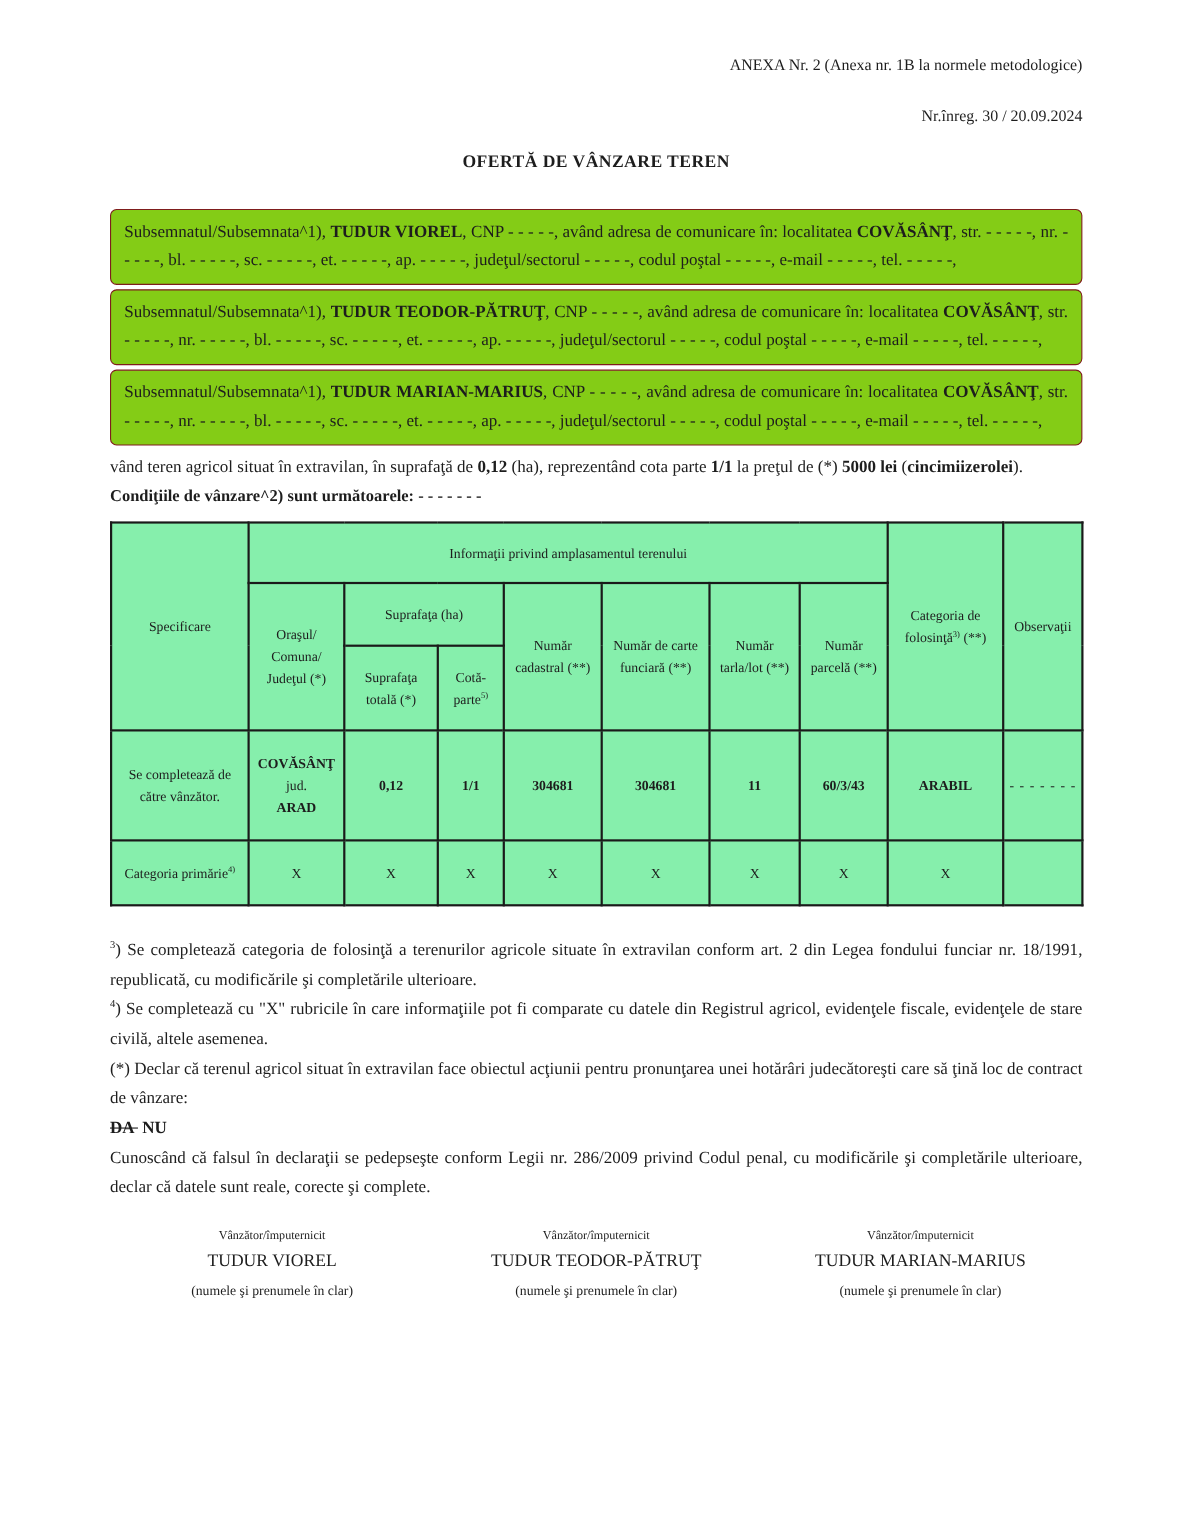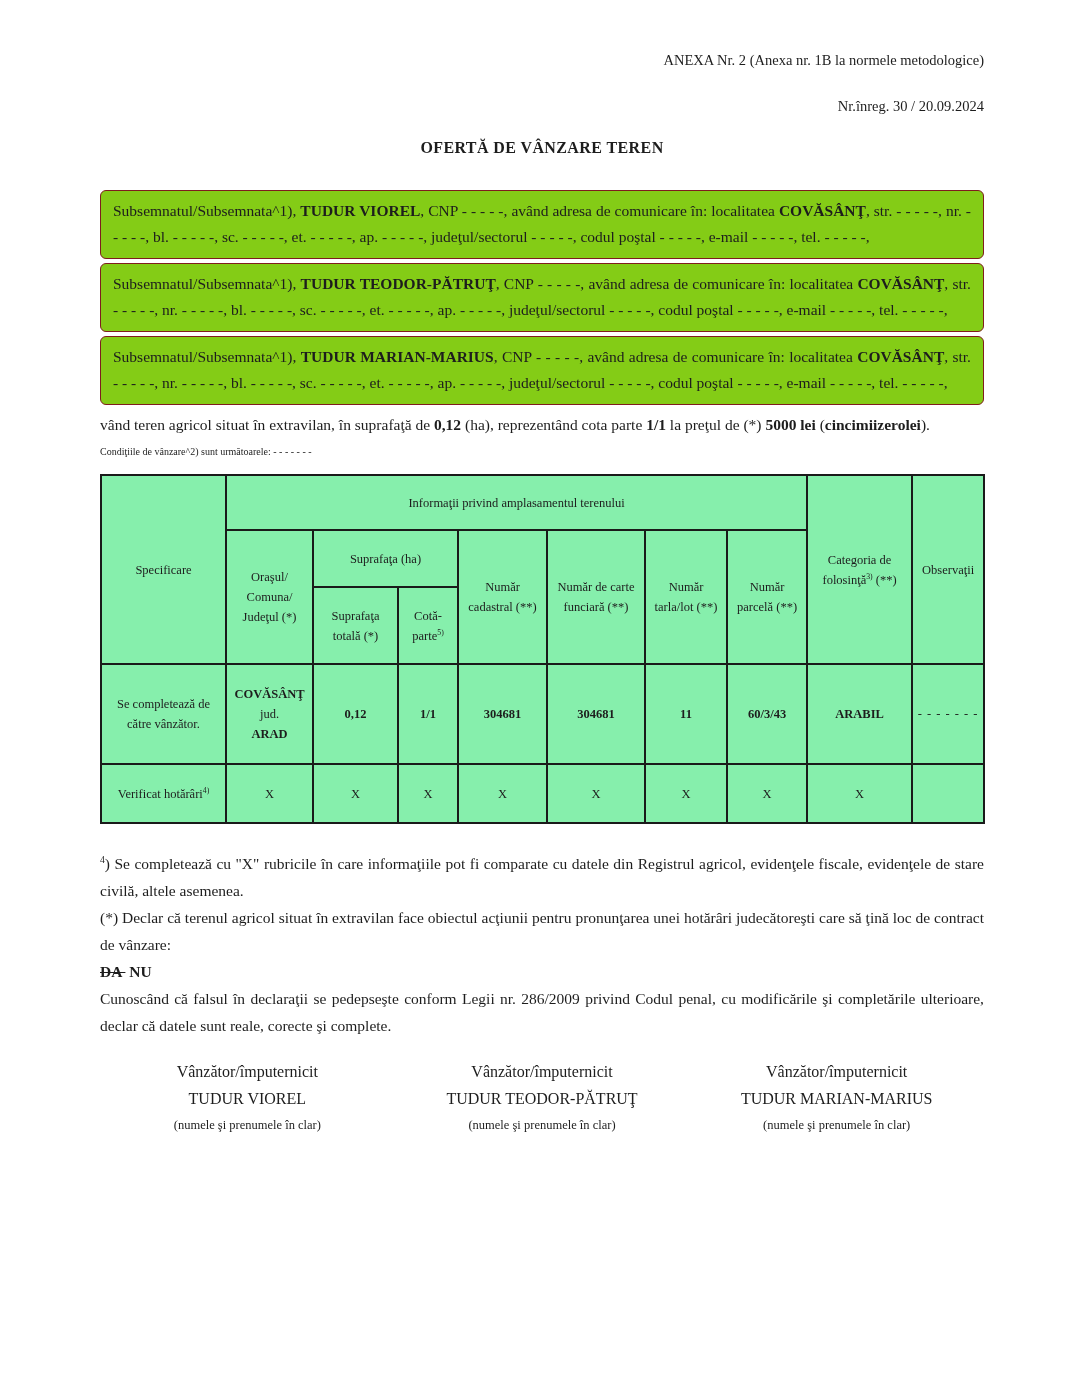--- a/index.html
+++ b/index.html
@@ -19,21 +19,21 @@
   .boxes { margin-top: 33px; }
   .declarant-box {
     border: 1px solid #7f1d1d; border-radius: 6px;
     background: #84cc16; padding: 7px 12px 9px 12px;
     margin-bottom: 4px;
   }
   .declarant-box p, .para { font-size: 15.5px; line-height: 25.5px; text-align: justify; }
 
   .para-block { margin-top: 6px; }
   .para { line-height: 27px; }
-  .plain-line { font-size: 10px; line-height: 27px; }
+  .plain-line { font-size: 15px; line-height: 27px; font-weight: bold; }
 
   .b { font-weight: bold; }
   .strike { text-decoration: line-through; }
   sup { font-size: 0.62em; line-height: 0; }
 
   table.land-table {
     margin-top: 9px;
     border-collapse: collapse; table-layout: fixed;
     width: 883px;
   }
@@ -51,21 +51,21 @@
   td.x-cell { font-size: 21px; }
   tr.h1 { height: 55px; } tr.h2 { height: 57px; } tr.h3 { height: 77px; }
   tr.d1 { height: 100px; } tr.d2 { height: 59px; }
 
   .footnotes { margin-top: 26px; }
   .footnotes .para, .footnotes .plain-line { line-height: 27px; }
   .danu { font-size: 15.5px; line-height: 27px; white-space: pre-wrap; }
 
   .signatures { display: flex; margin-top: 24px; }
   .sig-col { flex: 1 1 0; text-align: center; }
-  .sig-role { font-size: 16px; }
+  .sig-role { font-size: 11px; }
   .sig-name { font-size: 16px; margin-top: 9px; }
   .sig-note { font-size: 12.5px; margin-top: 10px; }
 </style>
 </head>
 <body>
 
 <div class="sheet">
 
   <div class="align-right">ANEXA Nr. 2 (Anexa nr. 1B la normele metodologice)</div>
   <div class="align-right reg-line">Nr.înreg. 30 / 20.09.2024</div>
@@ -138,35 +138,36 @@
       <td class="data-cell"><span class="b">0,12</span></td>
       <td class="data-cell"><span class="b">1/1</span></td>
       <td class="data-cell"><span class="b">304681</span></td>
       <td class="data-cell"><span class="b">304681</span></td>
       <td class="data-cell"><span class="b">11</span></td>
       <td class="data-cell"><span class="b">60/3/43</span></td>
       <td class="data-cell"><span class="b">ARABIL</span></td>
       <td class="obs-cell"><span>- - - - - - -</span></td>
     </tr>
     <tr class="d2">
-      <td><span>Verificat hotărâri</span><sup>4)</sup></td>
+      <td><span>Categoria primărie</span><sup>4)</sup></td>
       <td class="x-cell">X</td>
       <td class="x-cell">X</td>
       <td class="x-cell">X</td>
       <td class="x-cell">X</td>
       <td class="x-cell">X</td>
       <td class="x-cell">X</td>
       <td class="x-cell">X</td>
       <td class="x-cell">X</td>
       <td class="x-cell"></td>
     </tr>
   </tbody>
     </table>
 
   <div class="footnotes">
+    <p class="para"><sup>3</sup><span>) Se completează categoria de folosinţă a terenurilor agricole situate în extravilan conform art. 2 din Legea fondului funciar nr. 18/1991, republicată, cu modificările şi completările ulterioare.</span></p>
     <p class="para"><sup>4</sup><span>) Se completează cu "X" rubricile în care informaţiile pot fi comparate cu datele din Registrul agricol, evidenţele fiscale, evidenţele de stare civilă, altele asemenea.</span></p>
     <p class="para">(*) Declar că terenul agricol situat în extravilan face obiectul acţiunii pentru pronunţarea unei hotărâri judecătoreşti care să ţină loc de contract de vânzare:</p>
     <div class="danu"><span class="b strike">DA </span><span> </span><span class="b">NU</span></div>
     <p class="para">Cunoscând că falsul în declaraţii se pedepseşte conform Legii nr. 286/2009 privind Codul penal, cu modificările şi completările ulterioare, declar că datele sunt reale, corecte şi complete.</p>
   </div>
 
   <div class="signatures">
     <div class="sig-col">
       <div class="sig-role">Vânzător/împuternicit</div>
       <div class="sig-name">TUDUR VIOREL</div>

